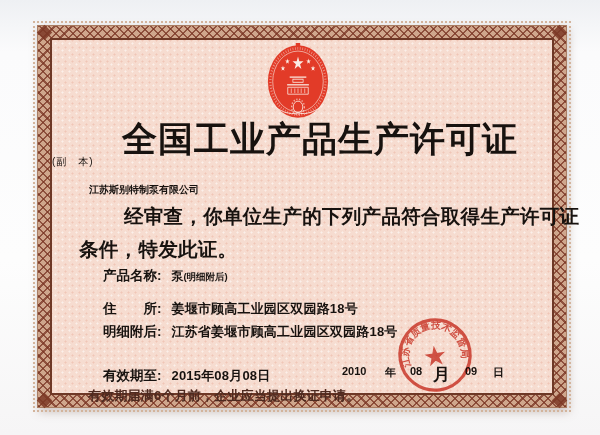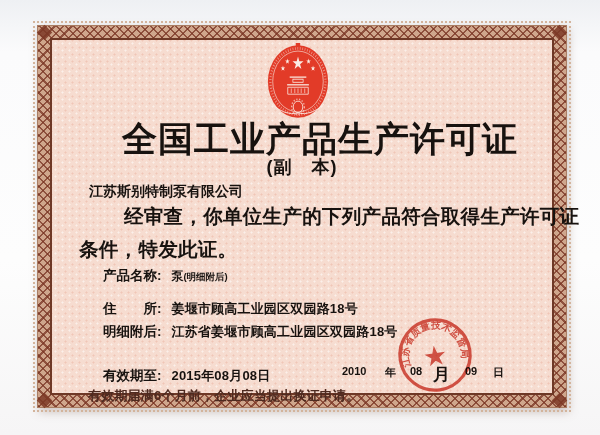--- a/index.html
+++ b/index.html
@@ -40,23 +40,23 @@
     background-position:0 0,3px 4px;
     color:#17120f;
   }
   .emblem{position:absolute;left:214px;top:3px;width:64px;height:77px;}
   .title{
     position:absolute;left:0;top:76px;width:100%;margin:0;
     text-align:center;font-size:35px;font-weight:900;letter-spacing:1px;color:#17120f;padding-left:18px;
   }
   .subtitle{
     position:absolute;left:0;top:115px;width:100%;
-    text-align:center;font-size:18px;font-weight:700;letter-spacing:1px;
+    text-align:left;font-size:10px;font-weight:400;letter-spacing:1px;
   }
-  .company{position:absolute;left:37px;top:143px;font-size:14px;font-weight:700;}
+  .company{position:absolute;left:37px;top:143px;font-size:10px;font-weight:700;}
   .stmt{position:absolute;font-size:19.5px;font-weight:800;letter-spacing:.3px;white-space:nowrap;}
   .stmt1{left:32px;top:163px;text-indent:40px;}
   .stmt2{left:27px;top:196px;}
   .row{position:absolute;left:51px;white-space:nowrap;}
   .lbl{display:inline-block;width:64px;font-size:13.5px;font-weight:800;white-space:pre;}
   .val{font-size:13px;font-weight:700;letter-spacing:.2px;}
   .row-product{top:226px}.row-addr{top:259px}.row-prod-addr{top:282px}
   .row-certno{top:304px}.row-valid{top:326px}
   .pvalue{font-size:12px;font-weight:800;}
   .psuffix{font-size:9.5px;font-weight:700;}

